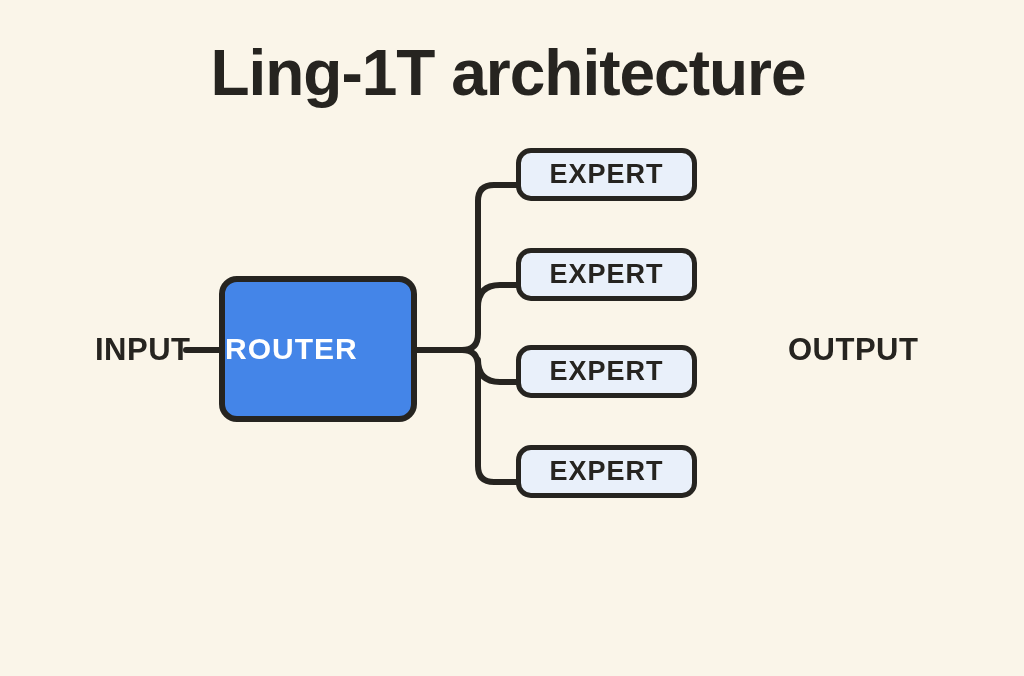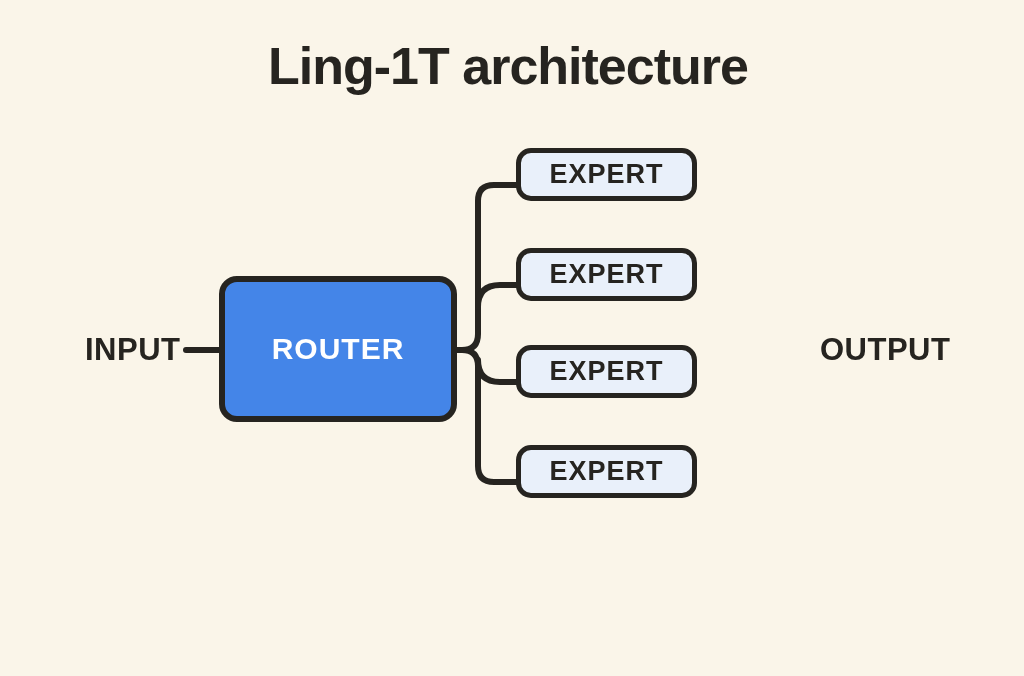--- a/index.html
+++ b/index.html
@@ -20,21 +20,21 @@
     height: 676px;
     background: var(--background);
     overflow: hidden;
   }
   .page-title {
     position: absolute;
     top: 36px;
     left: 0;
     width: 1016px;
     text-align: center;
-    font-size: 52px;
+    font-size: 64px;
     font-weight: 700;
     letter-spacing: -1px;
     color: var(--line);
   }
   .connectors {
     position: absolute;
     top: 0;
     left: 0;
   }
   .connectors path {
@@ -45,34 +45,33 @@
     stroke-linejoin: round;
   }
   .io-label {
     position: absolute;
     font-size: 31px;
     font-weight: 700;
     color: var(--line);
     line-height: 34px;
     letter-spacing: 0.5px;
   }
-  .input-label  { left: 85px;  top: 333px; }
-  .output-label { left: 820px; top: 333px; }
+  .input-label  { left: 95px;  top: 333px; }
+  .output-label { left: 788px; top: 333px; }
   .router-node {
     position: absolute;
     left: 219px;
     top: 276px;
-    width: 238px;
+    width: 198px;
     height: 146px;
     background: var(--router-fill);
     border: 6px solid var(--line);
     border-radius: 18px;
     display: flex;
     align-items: center;
-    justify-content: center;
   }
   .router-node .node-label {
     color: var(--router-text);
     font-size: 30px;
     font-weight: 700;
     letter-spacing: 1px;
   }
   .expert-node {
     position: absolute;
     left: 516px;

